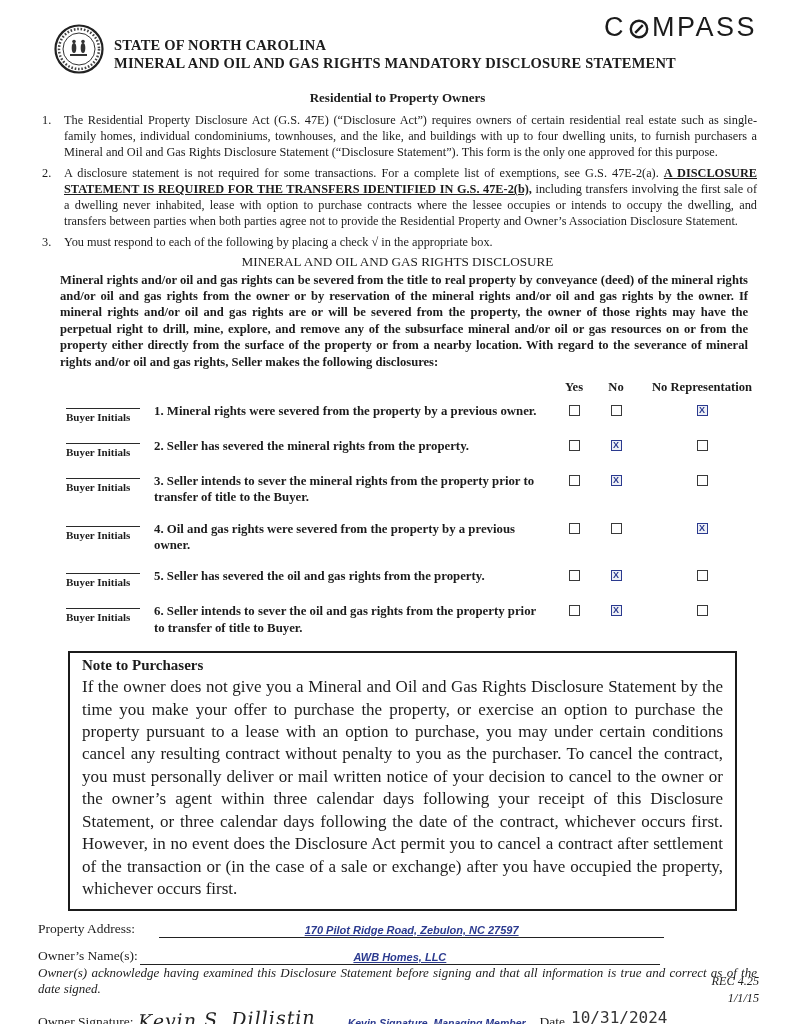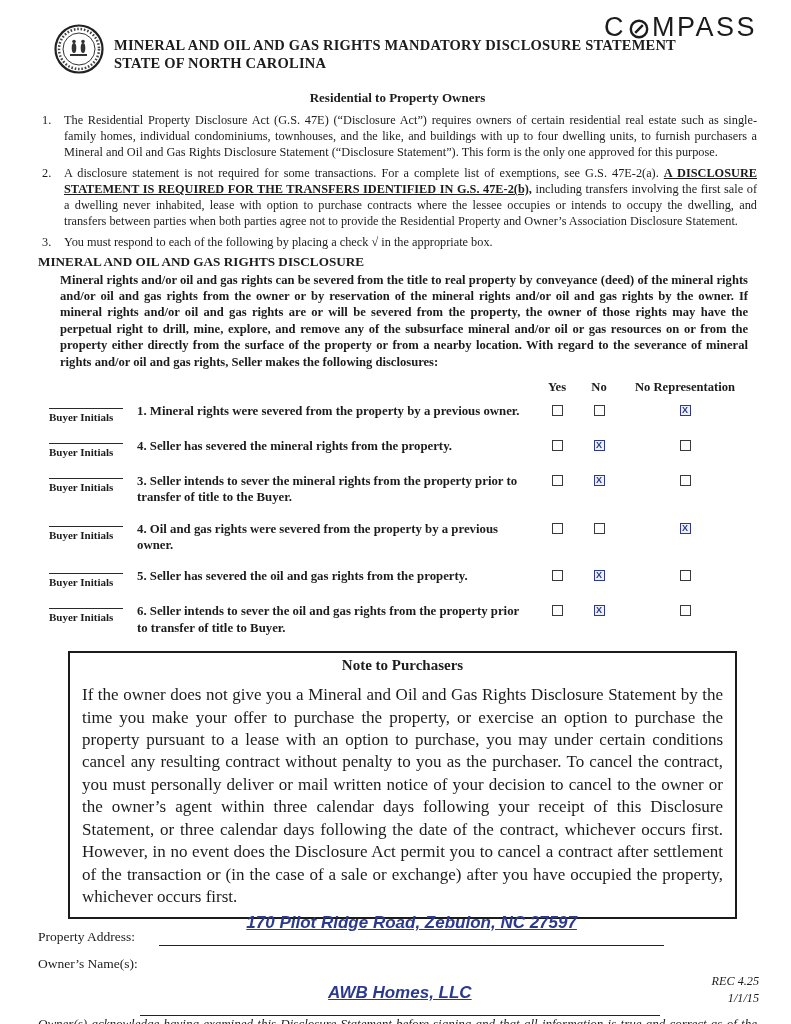--- a/index.html
+++ b/index.html
@@ -20,50 +20,50 @@
   .compass svg { margin:0 1px; }
 
   
   .section-title { text-align:center; font-weight:bold; font-size:13px; margin:4px 0 6px 0; }
   .inst-item { display:flex; margin:0 0 4px 0; font-size:12.3px; line-height:1.32; }
   .inst-num { flex:0 0 26px; padding-left:4px; }
   .inst-text { flex:1; text-align:justify; }
   .bold-underline { font-weight:bold; text-decoration:underline; }
 
   
-  .disc-title { text-align:left; font-weight:bold; font-size:13.2px; margin:0 0 2px 0; }
+  .disc-title { text-align:center; font-weight:normal; font-size:13.2px; margin:0 0 2px 0; }
   .disc-intro { font-weight:bold; font-size:12.6px; line-height:1.3; text-align:justify;
     margin:0 9px 0 22px; }
   .grid-head, .drow { display:grid; grid-template-columns:78px 392px 36px 28px 124px;
-    column-gap:10px; margin-left:11px; }
+    column-gap:10px; margin-left:28px; }
   .grid-head { margin-top:10px; margin-bottom:8px; }
   .col-label { font-weight:bold; font-size:12.6px; text-align:center; white-space:nowrap; }
   .drow { margin-bottom:15px; align-items:start; }
   .initials { margin-top:5px; width:74px; }
   .initials-line { border-top:1.6px solid #2a2a2a; height:3px; }
   .initials-label { font-weight:bold; font-size:11px; }
   .stmt { font-weight:bold; font-size:12.8px; line-height:1.28; }
   .cb-cell { display:flex; justify-content:center; padding-top:2px; }
   .cb { width:11px; height:11px; border:1.3px solid #3a3a3a; background:#fff;
     display:flex; align-items:center; justify-content:center;
     font-family:"Liberation Sans", sans-serif; font-size:9px; font-weight:bold; line-height:1; }
   .cb.checked { border-color:#2b3a8f; color:#2b3a8f; background:#eef0f6; }
 
   
   .note-box { border:2px solid #1b1b1b; margin:2px 20px 10px 30px; padding:4px 12px 8px 12px; }
-  .note-title { text-align:center; font-weight:bold; font-size:15px; margin-bottom:10px; }
+  .note-title { font-weight:bold; font-size:15px; margin-bottom:2px; }
   .note-body { font-size:17px; line-height:1.32; text-align:justify; }
 
   
   .field-row { display:flex; align-items:flex-start; font-size:13.5px; margin-top:10px; }
   .flabel { white-space:nowrap; }
   .fill-line { border-bottom:1.2px solid #222; position:relative; height:17px; }
-  .val-center { position:absolute; left:0; right:0; bottom:12px; text-align:center;
+  .val-center { position:absolute; left:0; right:0; bottom:1px; text-align:center;
     font-family:"Liberation Sans", sans-serif; font-style:italic; font-weight:bold;
-    font-size:17px; color:#2b3a8f; text-decoration:underline; }
+    font-size:11px; color:#2b3a8f; text-decoration:underline; }
   .ack { font-style:italic; font-size:13px; line-height:1.28; text-align:justify; }
   .sig-line { flex:0 0 398px; border-bottom:1.2px solid #222; position:relative; height:17px; }
   .script-sig { position:absolute; left:4px; bottom:0px; font-family:"DejaVu Serif", serif;
     font-style:italic; font-size:19px; color:#222; white-space:nowrap;
     transform:rotate(-1.5deg); letter-spacing:1px; }
   .printed-sig { position:absolute; right:6px; bottom:1px; font-family:"Liberation Sans", sans-serif;
     font-style:italic; font-weight:bold; font-size:10.5px; color:#2b3a8f; white-space:nowrap; }
   .date-label { margin-left:8px; white-space:nowrap; }
   .date-line { flex:0 0 72px; border-bottom:1.2px solid #222; position:relative; height:16px; margin-left:6px; }
   .date-val { position:absolute; left:0; right:0; bottom:2px; text-align:center;
@@ -85,22 +85,22 @@
       <circle cx="25" cy="25" r="23.5" fill="none" stroke="#222" stroke-width="2.2"></circle>
       <circle cx="25" cy="25" r="16" fill="none" stroke="#333" stroke-width="1"></circle>
       <circle cx="25" cy="25" r="20" fill="none" stroke="#444" stroke-width="2.5" stroke-dasharray="1.6 1.8"></circle>
       <ellipse cx="20" cy="24" rx="2.3" ry="5" fill="#333"></ellipse>
       <ellipse cx="29" cy="24" rx="2.3" ry="5" fill="#333"></ellipse>
       <circle cx="20" cy="17.5" r="1.8" fill="#333"></circle>
       <circle cx="29" cy="17.5" r="1.8" fill="#333"></circle>
       <rect x="16" y="30" width="17" height="2" fill="#333"></rect>
     </svg>
     <div class="titles">
+      <div class="title-line">STATE OF NORTH CAROLINA</div>
       <div class="title-line">MINERAL AND OIL AND GAS RIGHTS MANDATORY DISCLOSURE STATEMENT</div>
-      <div class="title-line">STATE OF NORTH CAROLINA</div>
     </div>
     <div class="compass">
       <span>C</span>
       <svg width="24" height="24" viewBox="0 0 24 24">
         <circle cx="12" cy="13" r="8.2" fill="none" stroke="#1b1b1b" stroke-width="2.4"></circle>
         <line x1="8.2" y1="16.8" x2="15.8" y2="9.2" stroke="#1b1b1b" stroke-width="2.4"></line>
       </svg>
       <span>MPASS</span>
     </div>
   </div>
@@ -146,21 +146,21 @@
     <div class="cb-cell">
         <span class="cb checked">X</span>
       </div>
   </div>
 
   <div class="drow">
     <div class="initials">
       <div class="initials-line"></div>
       <div class="initials-label">Buyer Initials</div>
     </div>
-    <div class="stmt">4. Seller has severed the mineral rights from the property.</div>
+    <div class="stmt">2. Seller has severed the mineral rights from the property.</div>
     <div class="cb-cell">
         <span class="cb"></span>
       </div>
     <div class="cb-cell">
         <span class="cb checked">X</span>
       </div>
     <div class="cb-cell">
         <span class="cb"></span>
       </div>
   </div>
@@ -240,21 +240,21 @@
 
   <div class="field-row">
     <span class="flabel">Property Address:</span>
     <span class="fill-line" style="flex:0 0 505px; margin-left:24px;">
       <span class="val-center">170 Pilot Ridge Road, Zebulon, NC 27597</span>
     </span>
   </div>
 
   <div class="field-row">
     <span class="flabel">Owner’s Name(s):</span>
-    <span class="fill-line" style="flex:0 0 520px; margin-left:2px;margin-top:43px;">
+    <span class="fill-line" style="flex:0 0 520px; margin-left:2px;">
       <span class="val-center">AWB Homes, LLC</span>
     </span>
   </div>
 
   <div class="ack">Owner(s) acknowledge having examined this Disclosure Statement before signing and that all information is true and correct as of the date signed.</div>
 
   <div class="field-row" style="margin-top:16px;">
     <span class="flabel">Owner Signature:</span>
     <span class="sig-line">
       <span class="script-sig">Kevin S. Dillistin</span>

